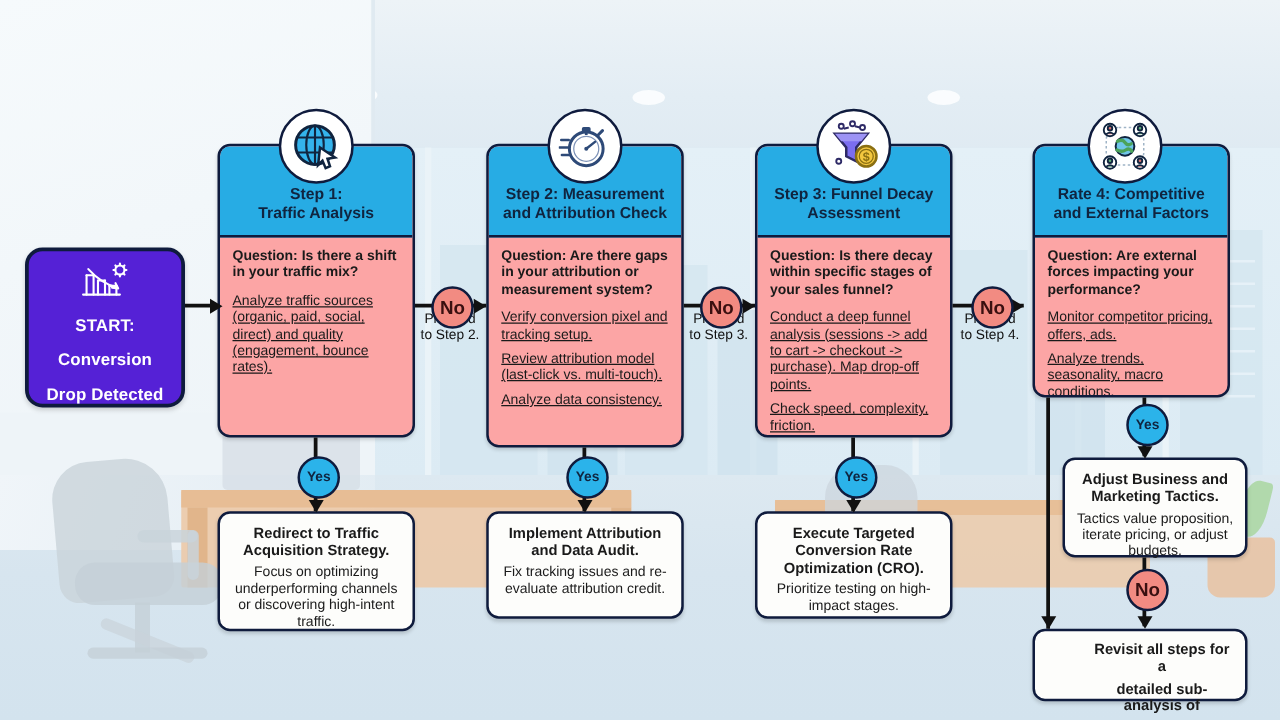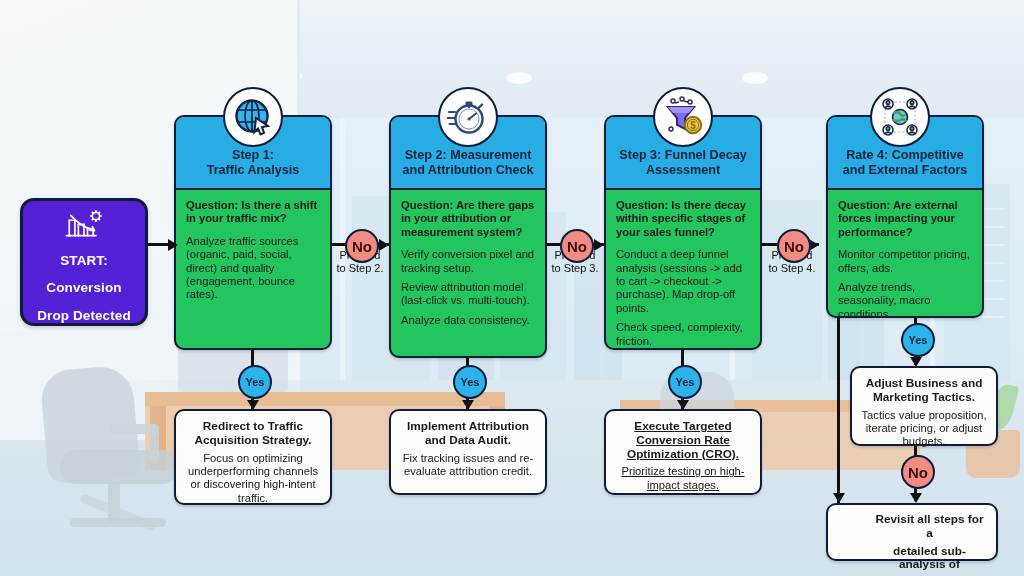--- a/index.html
+++ b/index.html
@@ -53,27 +53,27 @@
   
   .node{position:absolute;box-sizing:border-box;}
   .start-node{
     left:20px;top:198px;width:128px;height:128px;
     background:#5521d6;border:3px solid #0f1b3d;border-radius:14px;
     color:#ffffff;display:flex;flex-direction:column;align-items:center;justify-content:flex-start;
     padding-top:8px;box-shadow:0 2px 4px rgba(0,0,0,.18);gap:12px;
   }
   .start-label{font-size:13.5px;font-weight:bold;line-height:15.5px;text-align:center;margin-top:2px;letter-spacing:.1px;}
 
-  .step{border:2.5px solid #0f1b3d;border-radius:10px;background:#22c55e;
+  .step{border:2.5px solid #0f1b3d;border-radius:10px;background:#fca5a5;
     box-shadow:0 2px 3px rgba(0,0,0,.15);overflow:hidden;}
   .step-head{background:#27ace4;color:#10243f;font-weight:bold;font-size:12.6px;line-height:15px;
     text-align:center;padding:31px 6px 10px 6px;border-bottom:2.5px solid #0f1b3d;}
   .step-body{padding:9px 10px 8px 10px;color:#1a1a1a;font-size:11.2px;line-height:13.4px;}
   .q{font-weight:bold;margin:0 0 9px 0;}
-  .d{margin:0 0 6px 0;}
+  .d{margin:0 0 6px 0;text-decoration:underline;}
   .d:last-child{margin-bottom:0;}
 
   .icon-badge{position:absolute;width:56px;height:56px;border-radius:50%;
     background:#ffffff;border:2.5px solid #0f1b3d;display:flex;align-items:center;justify-content:center;z-index:6;}
 
   .outcome{border:2.5px solid #0f1b3d;border-radius:10px;background:#fdfdfb;
     box-shadow:0 2px 3px rgba(0,0,0,.15);padding:9px 9px 9px 9px;text-align:center;color:#1a1a1a;}
   .o-title{font-weight:bold;font-size:11.8px;line-height:13.8px;margin:0 0 4px 0;}
   .o-desc{font-size:11.2px;line-height:13.4px;margin:0;}
 
@@ -337,21 +337,21 @@
   <div class="arrow-d" style="left:461.5px;top:400px;"></div>
   <div class="node outcome" style="left:389px;top:409px;width:158px;height:86px;box-sizing:border-box;">
     <p class="o-title">Implement Attribution and Data Audit.</p>
     <p class="o-desc">Fix tracking issues and re-evaluate attribution credit.</p>
   </div>
 
   <div class="vline" style="left:681px;top:350px;height:24px;"></div>
   <div class="badge badge-yes" style="left:668px;top:365px;">Yes</div>
   <div class="vline" style="left:681px;top:395px;height:14px;"></div>
   <div class="arrow-d" style="left:676.5px;top:400px;"></div>
-  <div class="node outcome" style="left:604px;top:409px;width:158px;height:86px;box-sizing:border-box;text-decoration:underline;">
+  <div class="node outcome" style="left:604px;top:409px;width:158px;height:86px;box-sizing:border-box;">
     <p class="o-title">Execute Targeted Conversion Rate Optimization (CRO).</p>
     <p class="o-desc">Prioritize testing on high-impact stages.</p>
   </div>
 
   <div class="vline" style="left:914px;top:318px;height:14px;"></div>
   <div class="badge badge-yes" style="left:901px;top:323px;">Yes</div>
   <div class="vline" style="left:914px;top:353px;height:12px;"></div>
   <div class="arrow-d" style="left:909.5px;top:357px;"></div>
   <div class="node outcome" style="left:850px;top:366px;width:148px;height:80px;box-sizing:border-box;">
     <p class="o-title">Adjust Business and Marketing Tactics.</p>

